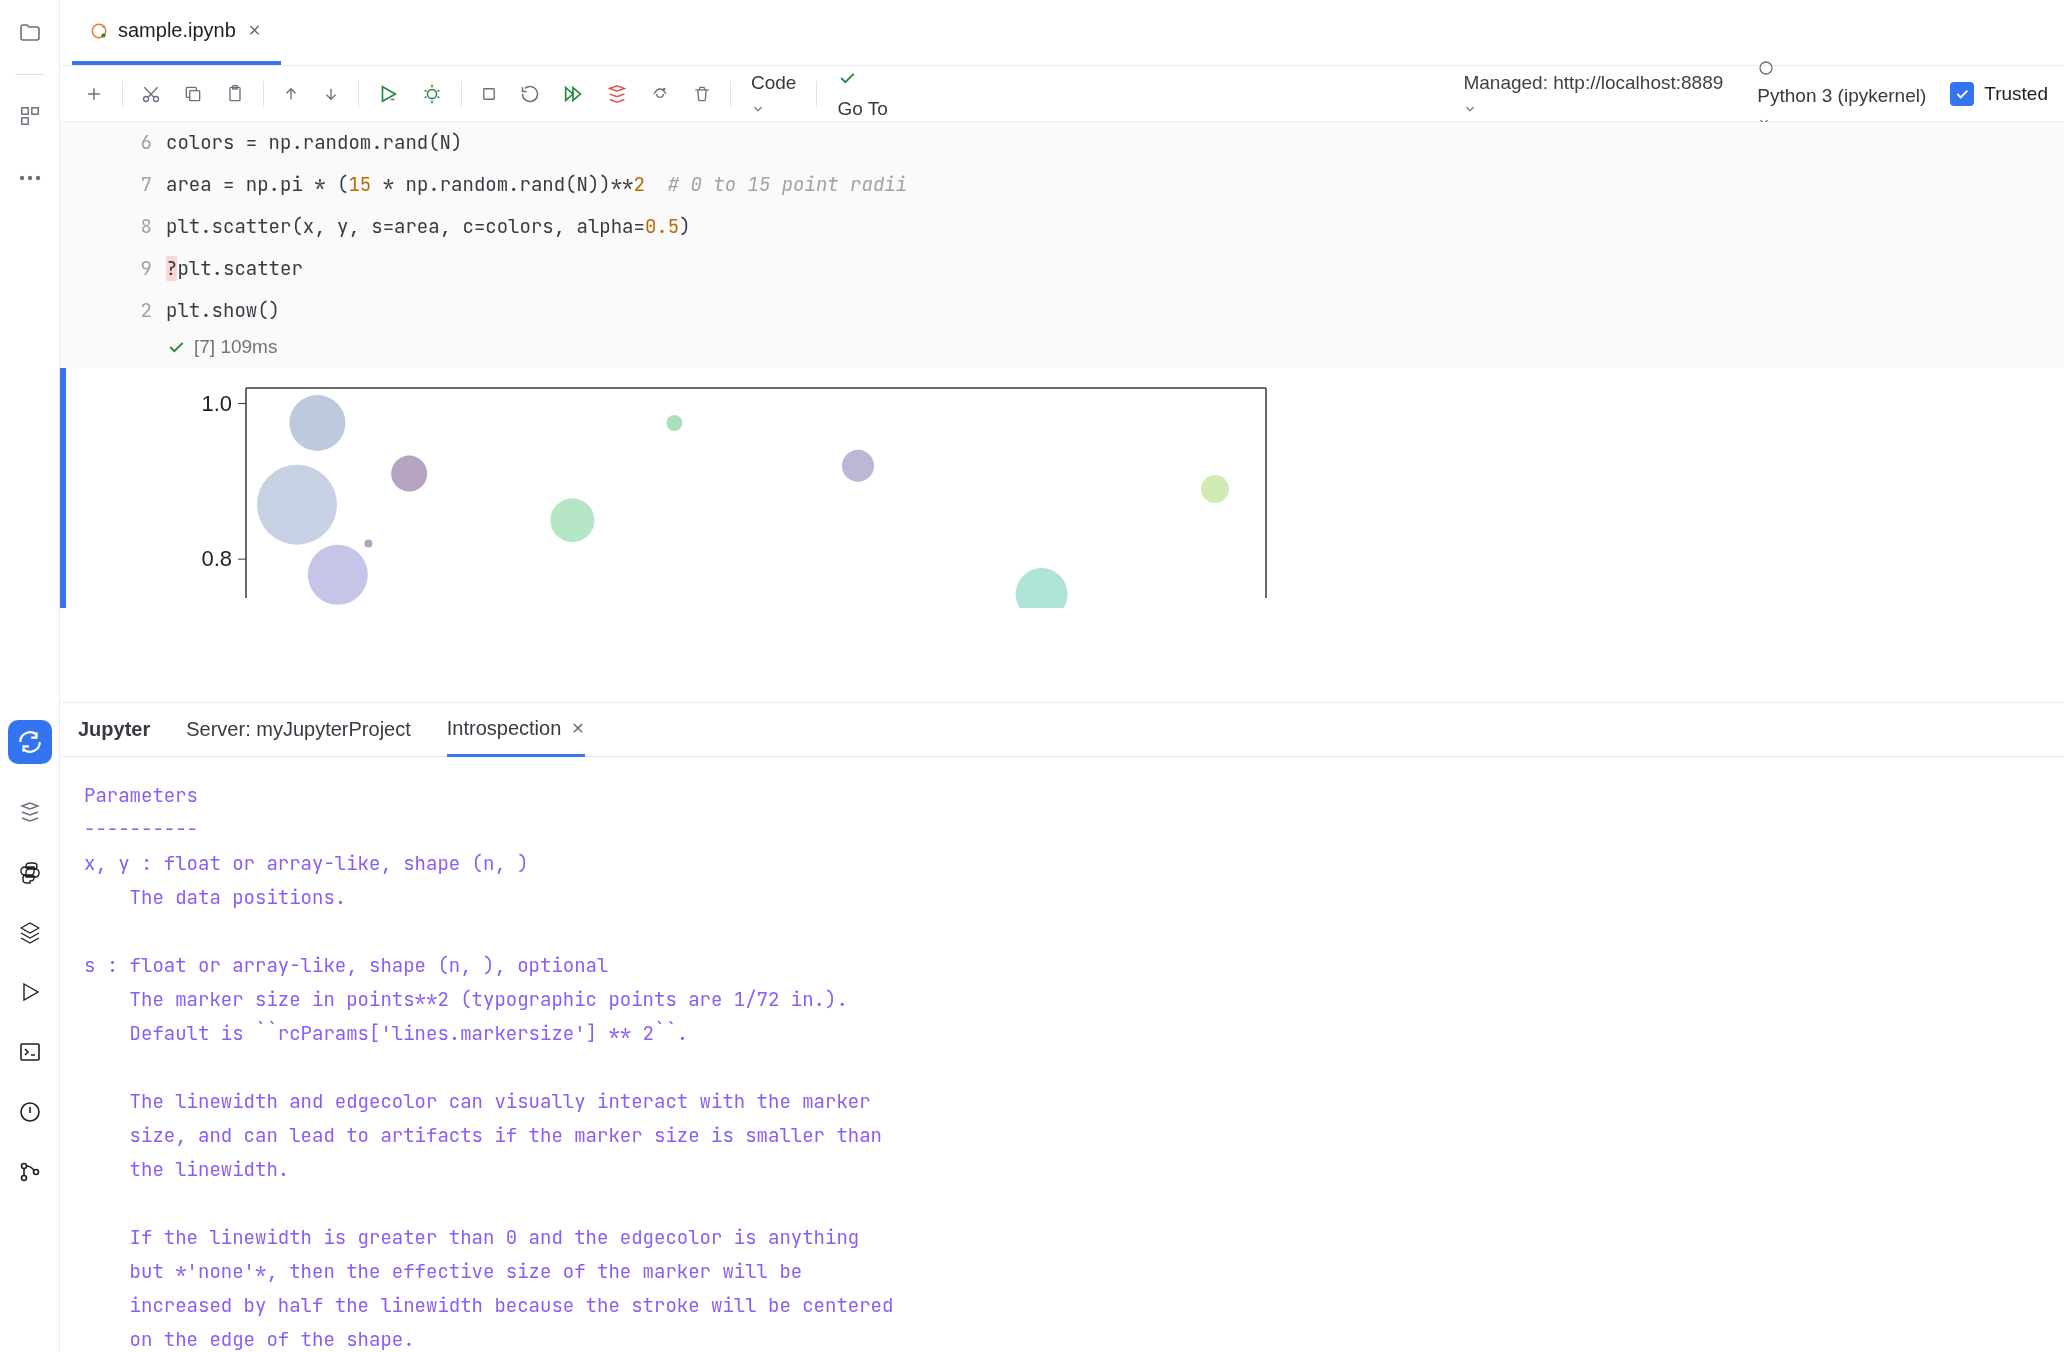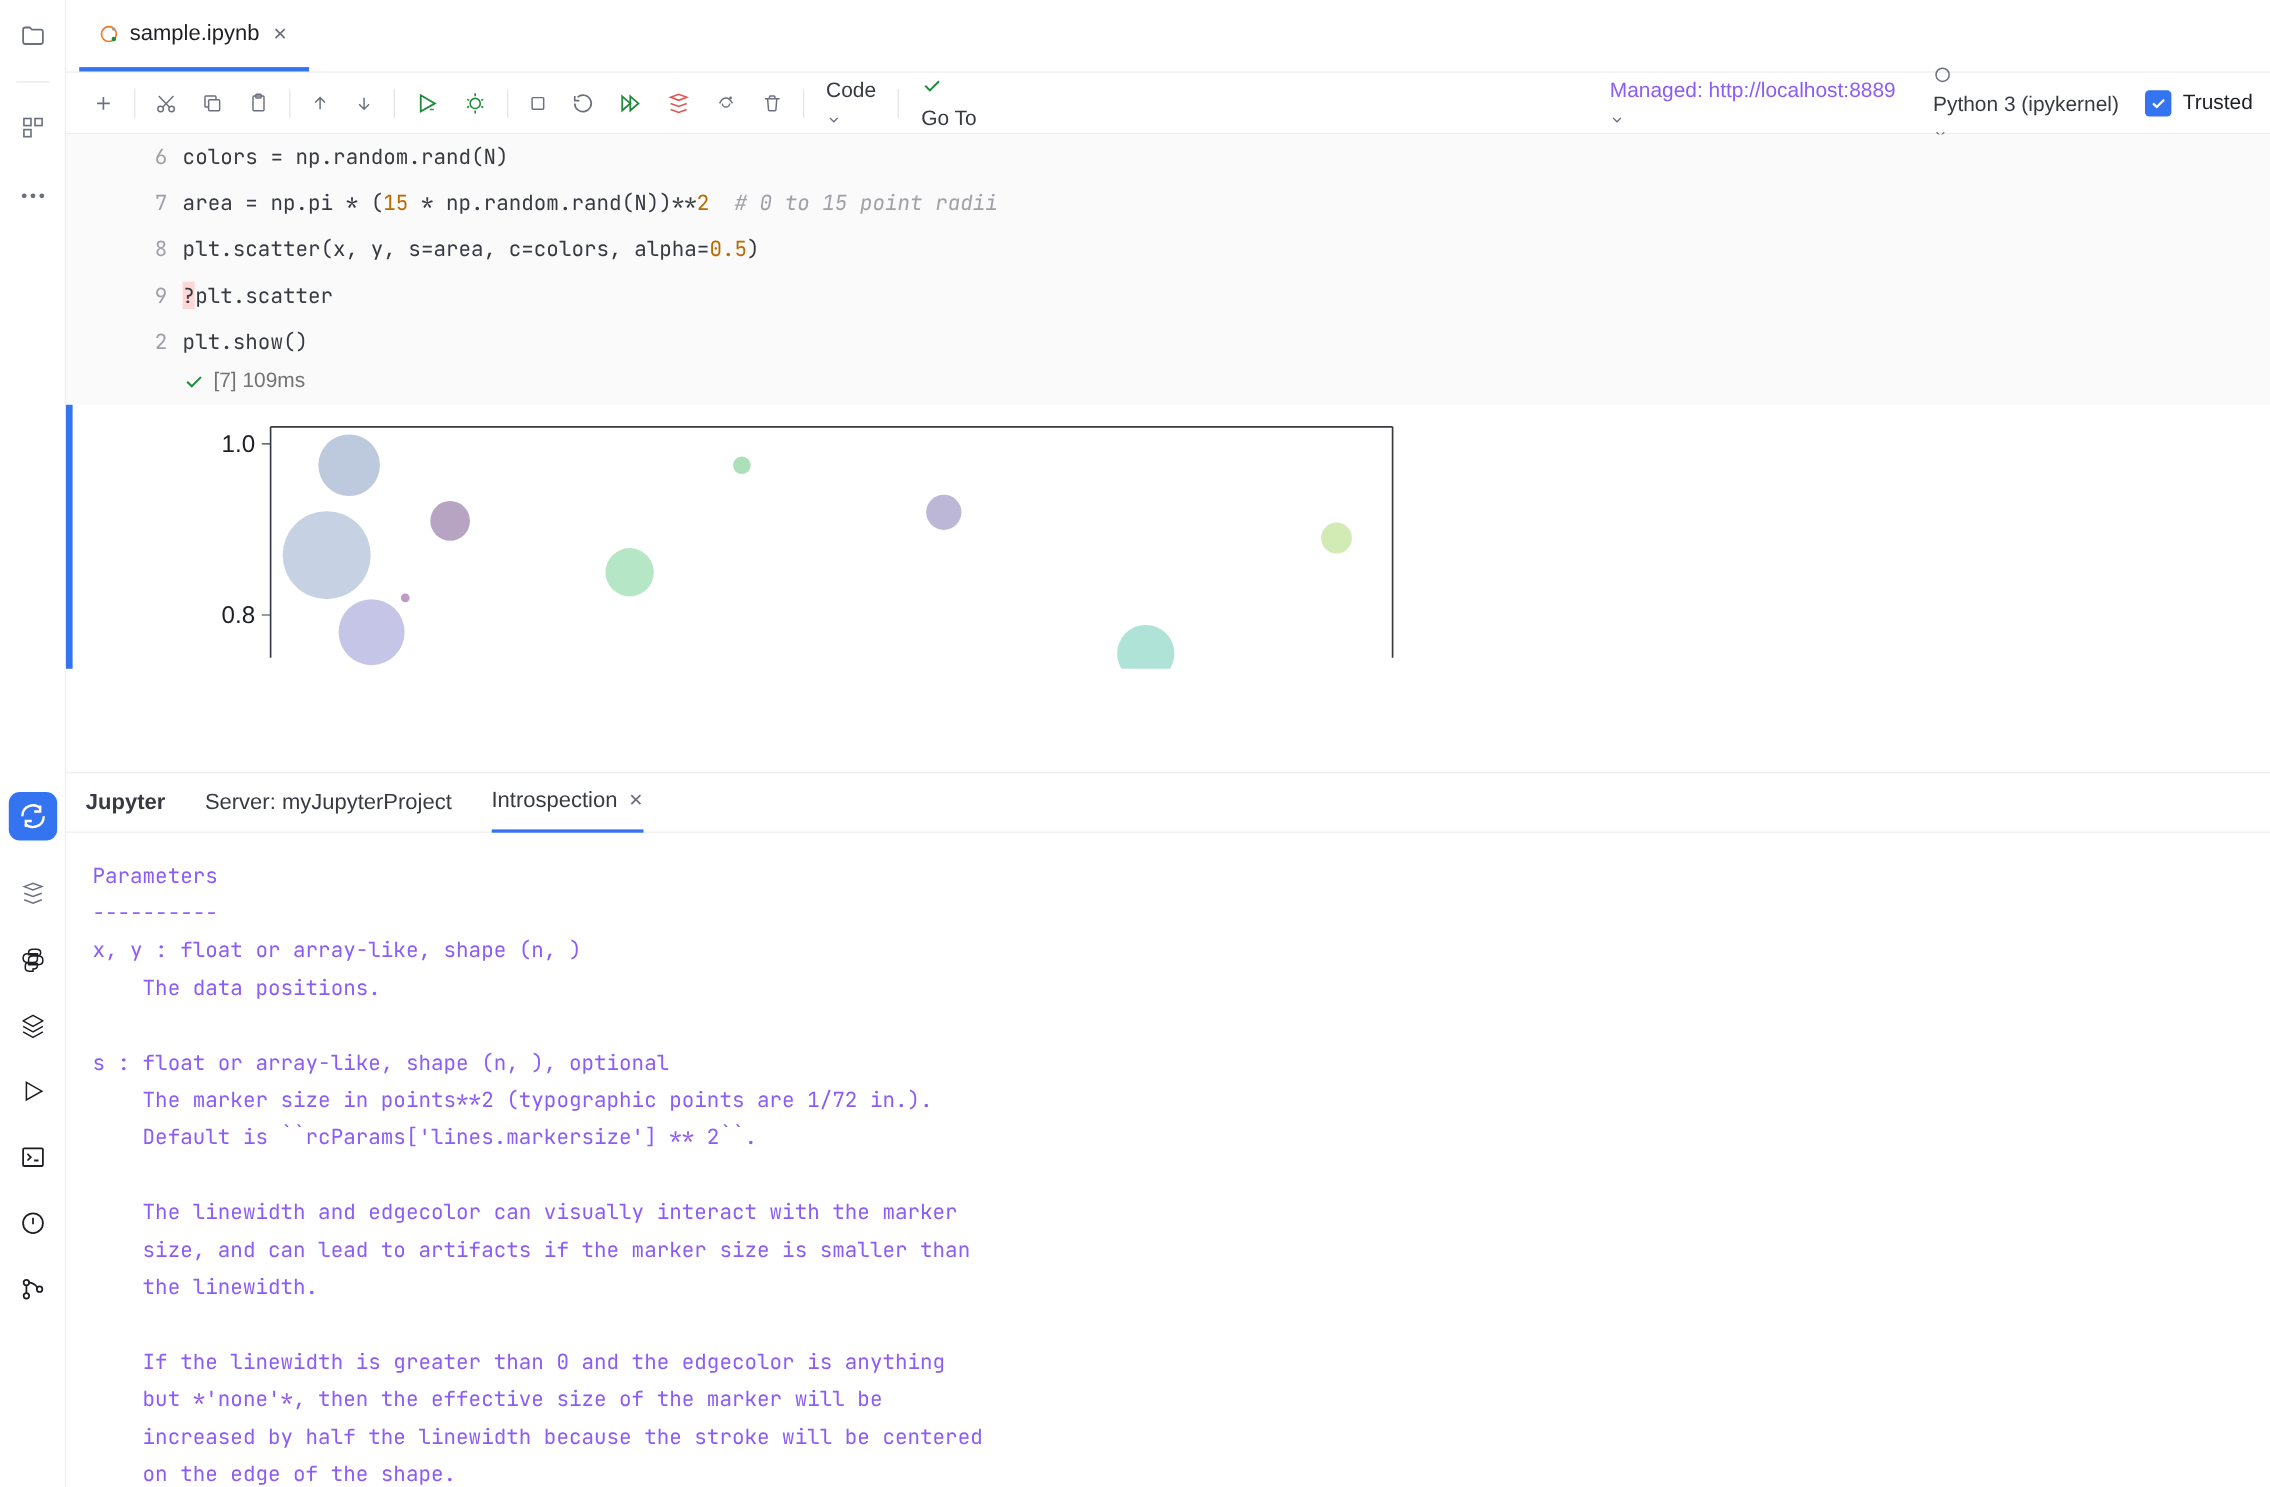--- a/index.html
+++ b/index.html
@@ -334,21 +334,21 @@
     </div>
     <div class="tb-sep"></div>
     <div class="tb-text small" style="gap:10px;">
       <svg class="green-check" viewBox="0 0 24 24" stroke="#208a3c" stroke-width="2.2" fill="none">
           <path d="M5 12l5 5L20 7"></path>
         </svg>
       <span>Go To</span>
     </div>
 
     <div class="tb-right">
-      <div class="tb-text small" style="color:#8b5cf6;">
+      <div class="tb-text small" style="color:#404040;">
         <span>Managed: http://localhost:8889</span>
         <svg class="chev" viewBox="0 0 24 24" stroke="#6c707e" stroke-width="2" fill="none">
             <path d="M6 9l6 6 6-6"></path>
           </svg>
       </div>
       <div class="tb-text small">
         <svg width="18" height="18" viewBox="0 0 24 24" fill="none" stroke="#6c707e" stroke-width="1.8">
             <circle cx="12" cy="12" r="8"></circle>
           </svg>
         <span>Python 3 (ipykernel)</span>

